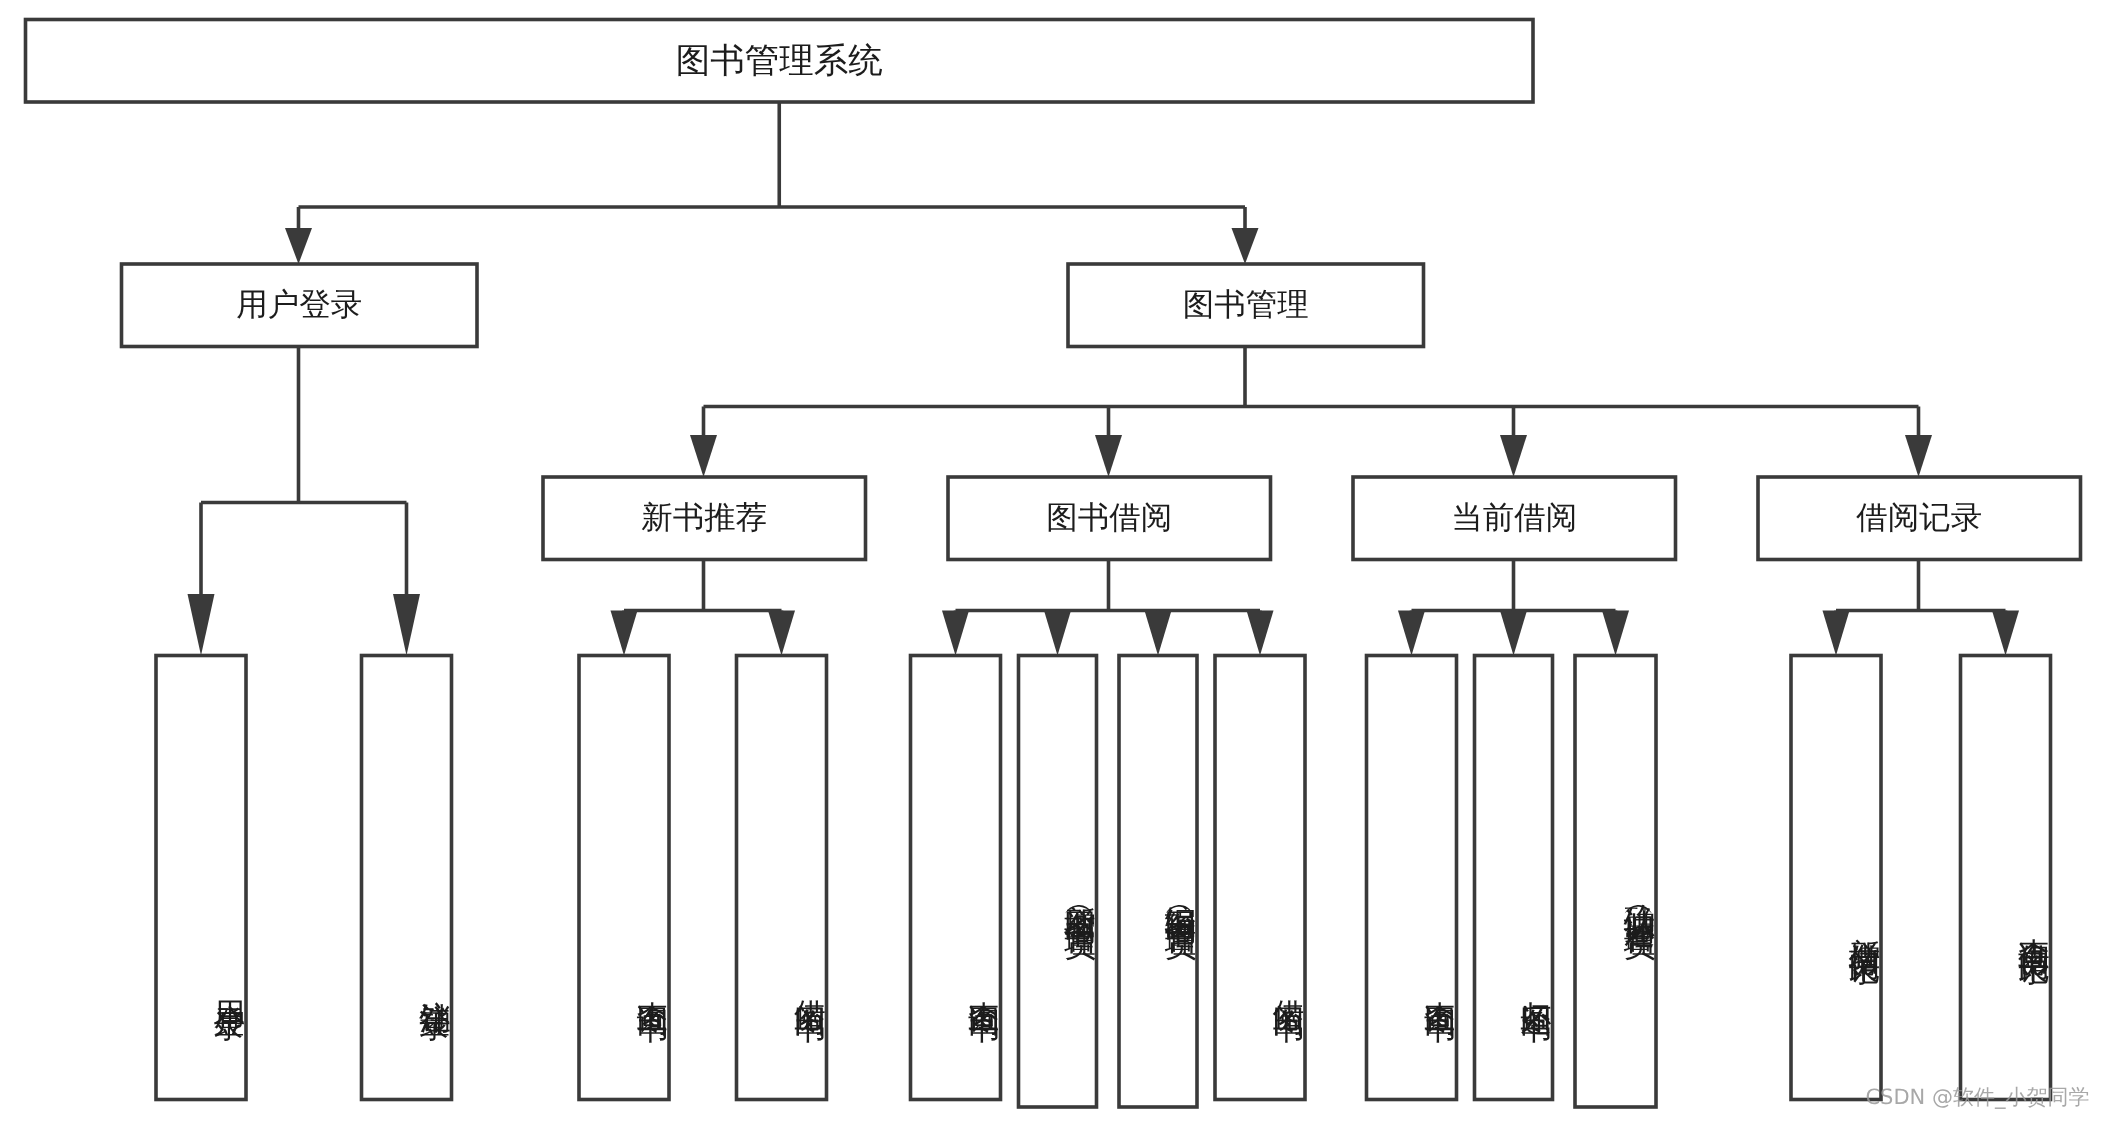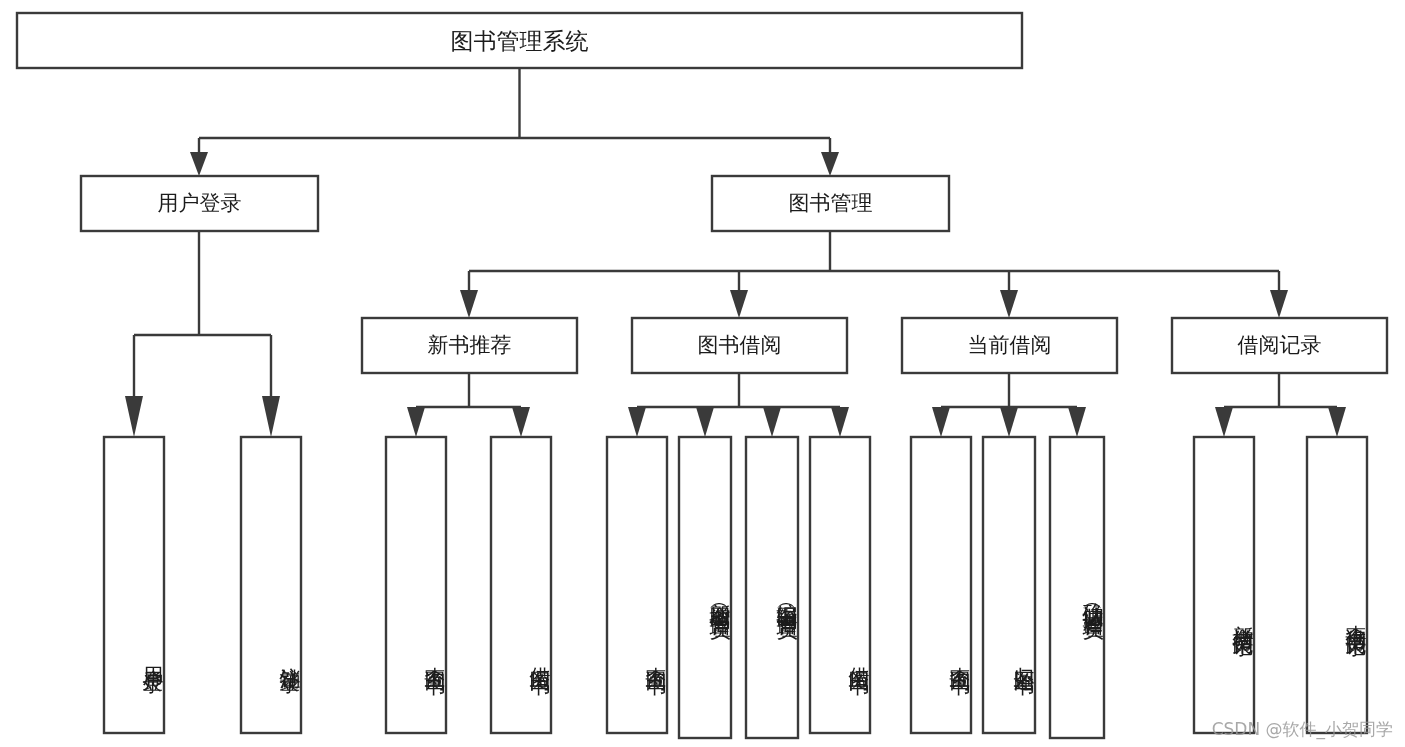--- a/index.html
+++ b/index.html
@@ -64,21 +64,21 @@
     color: #1c1c1c;
     white-space: nowrap;
     pointer-events: none;
     user-select: none;
   }
   .watermark {
     position: absolute;
     right: 12px;
     bottom: 6px;
     font-family: "DejaVu Sans", "Liberation Sans", sans-serif;
-    font-size: 17px;
+    font-size: 14px;
     color: #9a9a9a;
     opacity: 0.85;
     white-space: nowrap;
     user-select: none;
     margin-left: 20px;
   }
 </style>
 </head>
 <body>
 

